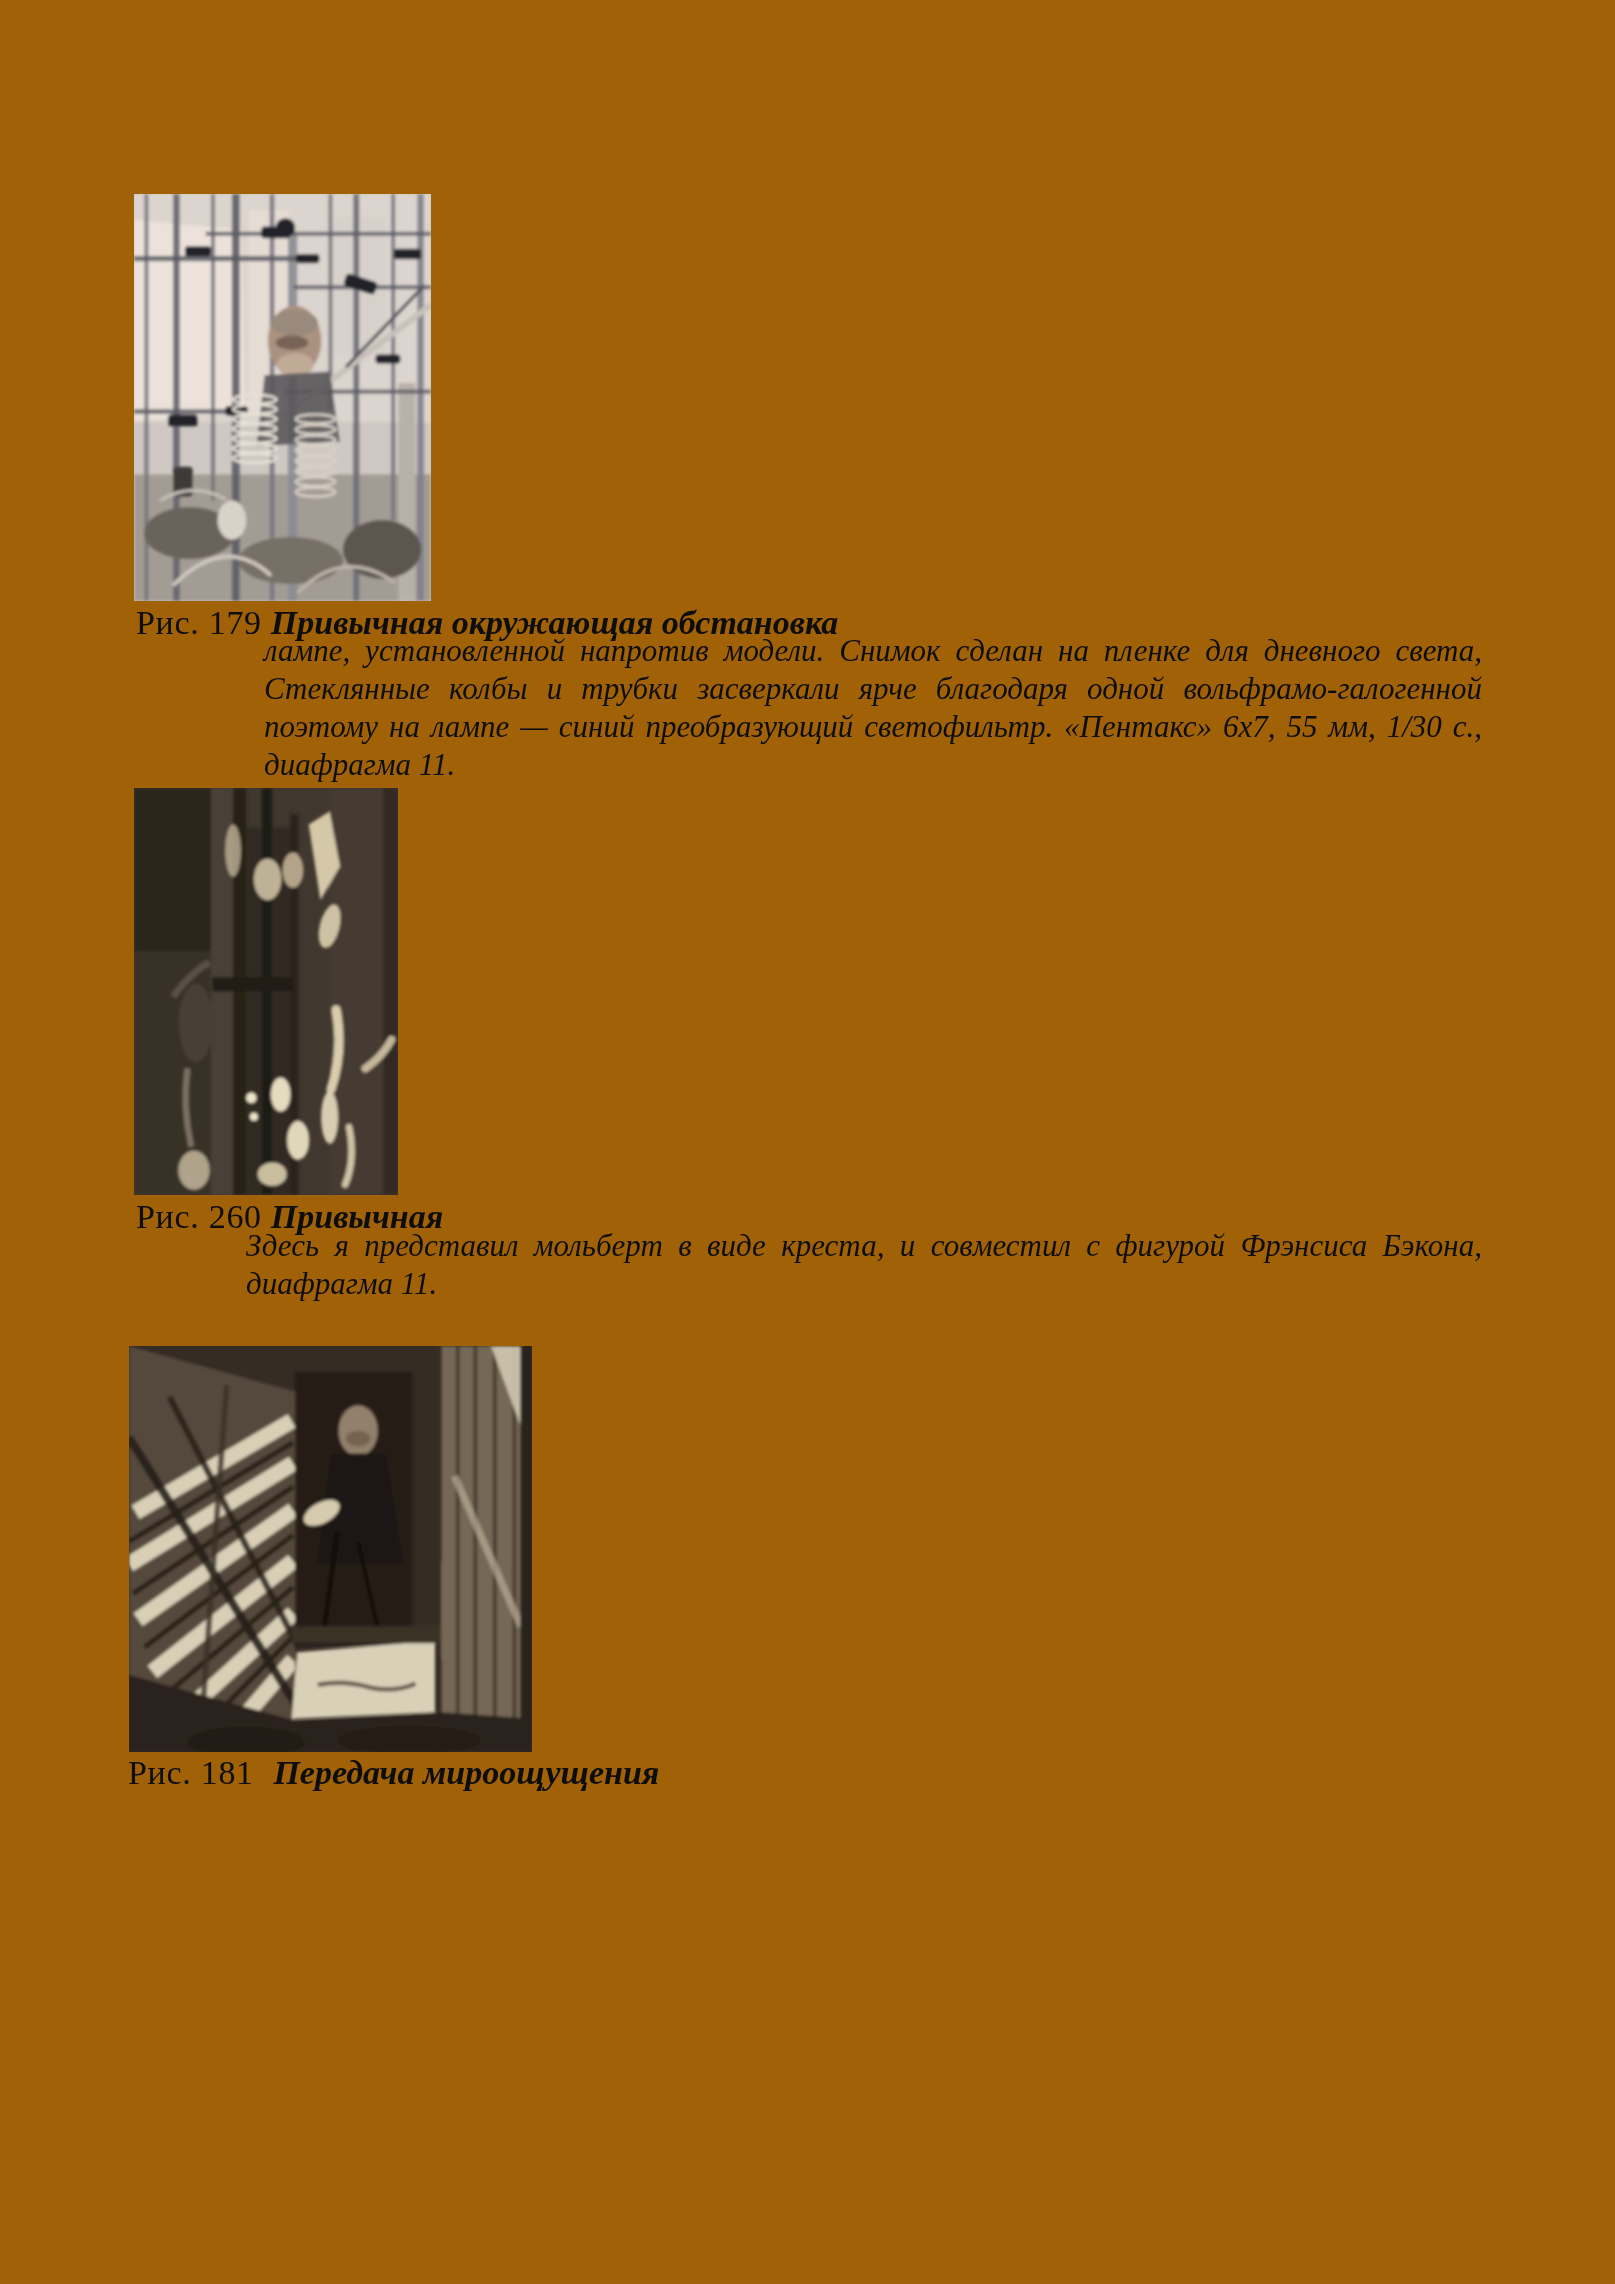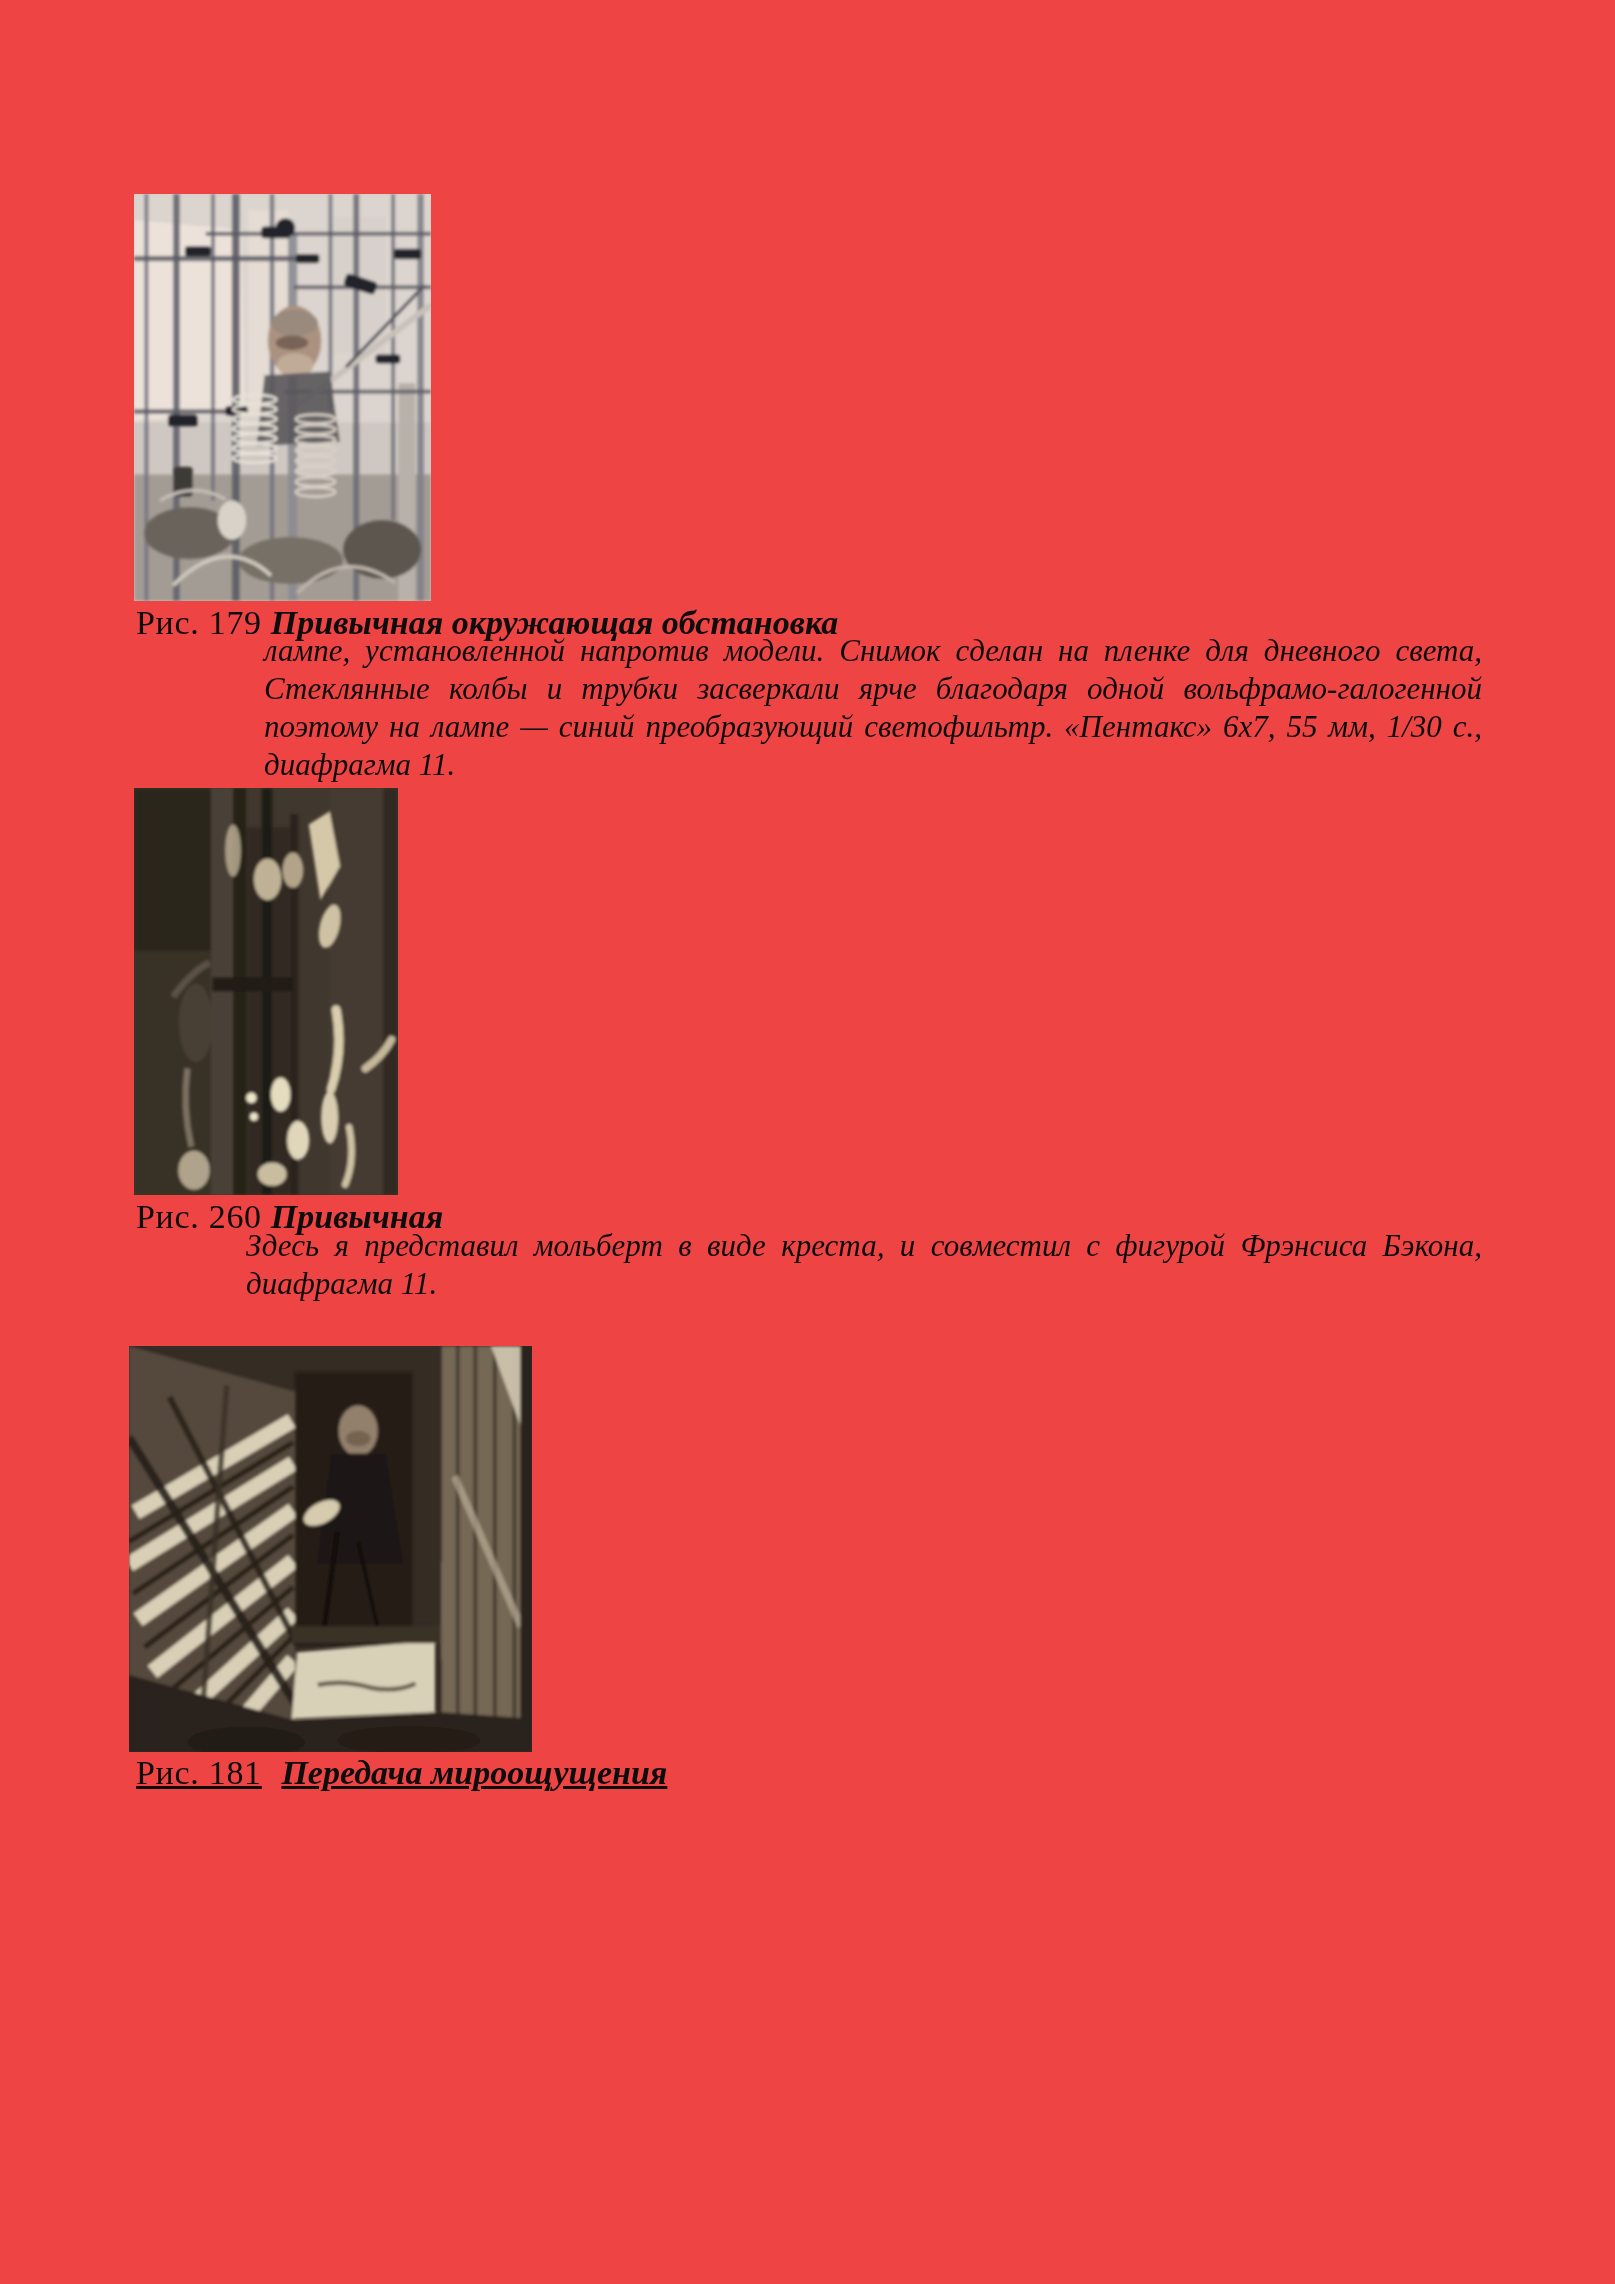--- a/index.html
+++ b/index.html
@@ -1,18 +1,18 @@
 <!DOCTYPE html>
 <html lang="ru" style="font-size:10.4px"><head>
 <meta charset="utf-8">
 <title>Scanned book page</title>
 <style>
   html,body{margin:0;padding:0;background:#ffffff;}
   .page{
-    position:relative;width:1616px;height:2284px;background:#ef4444;
+    position:relative;width:1616px;height:2284px;background:#a16207;
     font-family:"Liberation Serif","DejaVu Serif",serif;color:#0d0d0d;
     overflow:hidden;
   }
   .photo{position:absolute;overflow:hidden;background:#3a322a;}
   .photo svg{display:block;width:100%;height:100%;}
   .caption{position:absolute;font-size:34px;line-height:39px;white-space:nowrap;}
   .cap-label{font-style:normal;font-weight:400;letter-spacing:0.7px;}
   .cap-title{font-style:italic;font-weight:700;margin-left:9px;letter-spacing:0px;}
   .fig181 .cap-title{margin-left:19.6px;}
   .para{position:absolute;font-style:italic;font-size:31px;line-height:38px;}
@@ -239,18 +239,18 @@
         <line x1="500" y1="200" x2="602" y2="430" stroke="#b9ae97" stroke-width="11" opacity="0.7"></line>
         <rect x="601" y="0" width="18" height="623" fill="#2c241c"></rect>
 
         <polygon points="0,505 255,575 480,562 619,572 619,623 0,623" fill="#2b231b"></polygon>
         <ellipse cx="180" cy="608" rx="90" ry="24" fill="#221b14" opacity="0.8"></ellipse>
         <ellipse cx="430" cy="605" rx="110" ry="22" fill="#241d16" opacity="0.8"></ellipse>
       </g>
     </svg>
   </div>
 
-  <div class="caption fig181" style="left:136px;top:1753px;text-decoration:underline;">
+  <div class="caption fig181" style="left:128px;top:1753px;">
     <span class="cap-label">Рис. 181</span><span class="cap-title">Передача мироощущения</span>
   </div>
 
 </div>
 
 
 </body></html>

